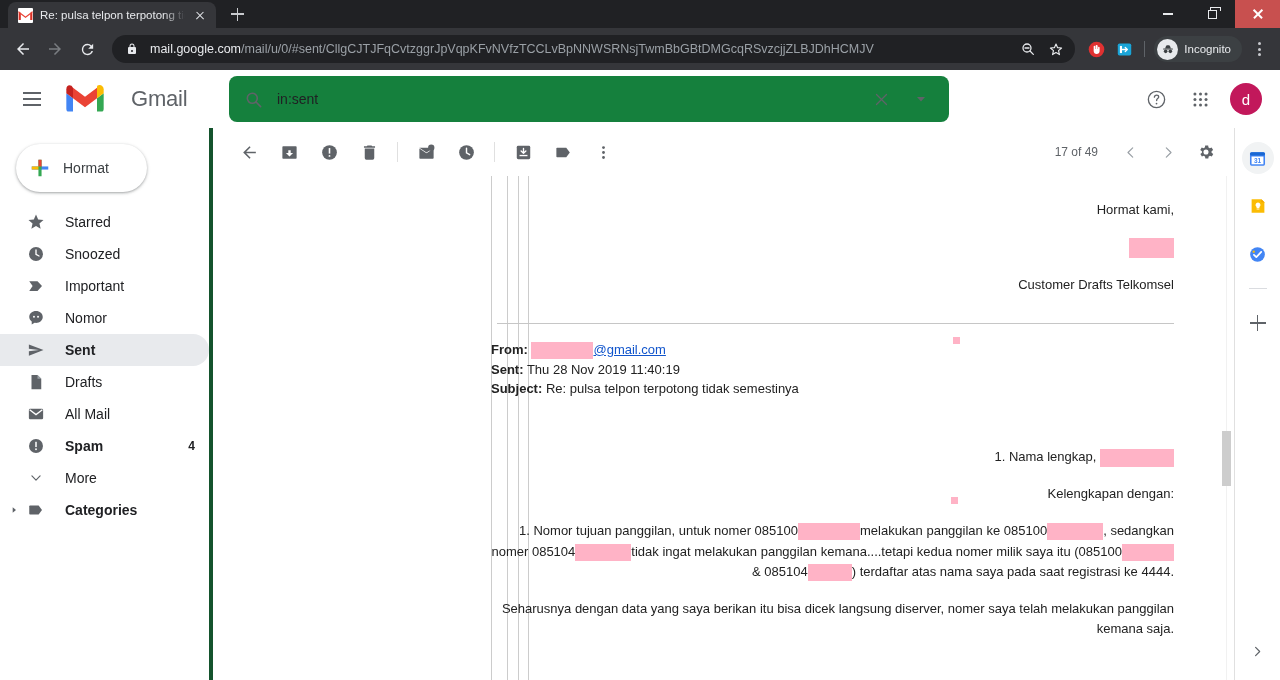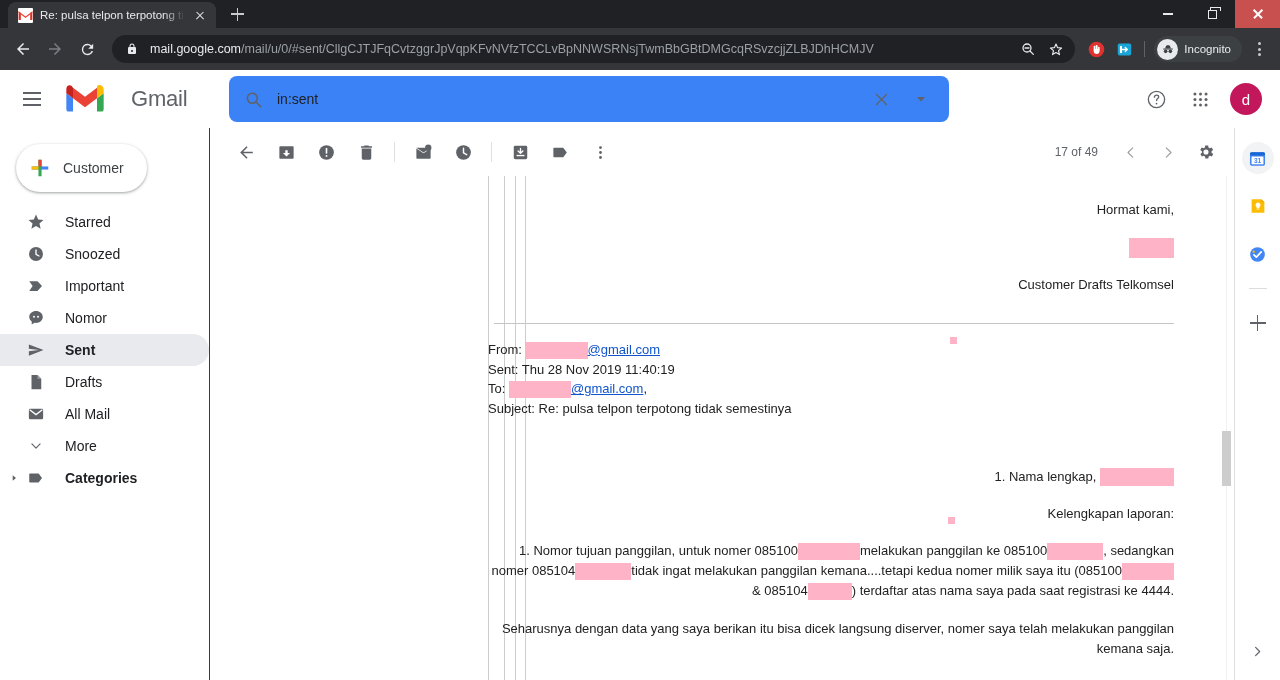--- a/index.html
+++ b/index.html
@@ -93,21 +93,21 @@
 
   
   .gmail { flex: 1; background: #fff; display: flex; flex-direction: column; min-height: 0; }
 
   .gheader { height: 58px; flex: 0 0 58px; display: flex; align-items: center; padding: 0 8px 0 0; }
   .hamburger { width: 48px; height: 48px; margin-left: 8px; display:flex; flex-direction:column; align-items:center; justify-content:center; gap:4px; cursor:pointer; flex:0 0 48px; border-radius:50%; }
   .hamburger i { width: 18px; height: 2px; background: #5f6368; display:block; }
   .glogo { display: flex; align-items: center; gap: 26px; margin-left: 9px; width: 154px; flex: 0 0 auto; }
   .glogo-text { font-size: 22px; color: #5f6368; letter-spacing: -0.2px; }
   .gsearch {
-    flex: 1; max-width: 720px; height: 46px; background: #3b82f6; border-radius: 8px;
+    flex: 1; max-width: 720px; height: 46px; background: #15803d; border-radius: 8px;
     display: flex; align-items: center; padding: 0 8px 0 0; margin-left: 10px;
   }
   .gs-icon { width: 48px; height: 46px; display:flex; align-items:center; justify-content:center; flex:0 0 48px; cursor:pointer; }
   .gs-input { flex: 1; font-size: 14px; color: #202124; background: transparent; border: none; outline: none; font-family: inherit; }
   .gs-btn { width: 40px; height: 40px; display:flex; align-items:center; justify-content:center; cursor:pointer; border-radius:50%; flex:0 0 40px; }
   .gheader-right { margin-left: auto; display: flex; align-items: center; gap: 4px; padding-right: 10px; }
   .gh-ic { width: 40px; height: 40px; display:flex; align-items:center; justify-content:center; border-radius:50%; cursor:pointer; }
   .avatar {
     width: 32px; height: 32px; border-radius: 50%; display:flex; align-items:center; justify-content:center;
     color: #fff; font-size: 15px; margin-left: 6px; cursor: pointer; flex: 0 0 32px;
@@ -130,40 +130,40 @@
     cursor: pointer; position: relative;
   }
   .navitem.active { background: #e8eaed; }
   .navitem .ni-label { font-size: 14px; color: #202124; flex: 1; white-space: nowrap; }
   .navitem.bold .ni-label, .navitem.bold .ni-count { font-weight: bold; }
   .ni-count { font-size: 12px; color: #202124; }
   .ni-icon { width: 20px; height: 20px; flex: 0 0 20px; display:flex; align-items:center; justify-content:center; }
   .ni-expand { position: absolute; left: 9px; top: 50%; transform: translateY(-50%); width: 10px; height: 10px; display:flex; align-items:center; justify-content:center; }
 
   
-  .mainpane { flex: 1; display: flex; flex-direction: column; min-width: 0; border-left: 1px solid #14532d; }
+  .mainpane { flex: 1; display: flex; flex-direction: column; min-width: 0; border-left: 4px solid #14532d; }
   .mtoolbar { height: 48px; flex: 0 0 48px; display: flex; align-items: center; padding-left: 16px; gap: 0; }
   .tb-btn { width: 40px; height: 40px; border-radius: 50%; display:flex; align-items:center; justify-content:center; cursor:pointer; flex:0 0 40px; }
   .tb-divider { width: 1px; height: 20px; background: #e0e0e0; margin: 0 8px; flex: 0 0 1px; }
   .mtoolbar-right { margin-left: auto; display: flex; align-items: center; padding-right: 10px; gap: 2px; }
   .pagecount { font-size: 12px; color: #5f6368; margin-right: 12px; white-space: nowrap; }
   .page-arrow { width: 36px; height: 36px; display:flex; align-items:center; justify-content:center; border-radius:50%; cursor:pointer; }
 
   .msgscroll { flex: 1; position: relative; overflow: hidden; background: #fff; }
   .msgcontent { position: absolute; inset: 0; padding-left: 278px; }
 
   .quoteline { position: absolute; top: 0; bottom: 0; width: 1px; background: #ccc; }
 
   .mailtext { font-size: 13px; color: #222; line-height: 1.55; padding-top: 24px; padding-right: 60px; }
   .mailtext p { margin: 0 0 17px 0; text-align: right; }
   .redact { display: inline-block; background: #fbb; vertical-align: middle; height: 17px; background-color: #ffb3c6; }
   .hr-sep { height: 1px; background: #c6c6c6; margin: 28px 0 16px 6px; max-width: 874px; }
   .pinkdot { width: 7px; height: 7px; background: #ffb3c6; display: block; position: absolute; }
   .qhead { font-size: 13px; color: #222; line-height: 1.52; margin-bottom: 20px; }
-  .qhead b { font-weight: normal; }
+  .qhead b { font-weight: bold; }
   .qlink { color: #1155cc; text-decoration: underline; }
 
   
   .rail {
     width: 46px; flex: 0 0 46px; border-left: 1px solid #e0e0e0; background: #fff;
     display: flex; flex-direction: column; align-items: center; padding-top: 14px; gap: 16px;
     position: relative;
   }
   .rail-ic { width: 32px; height: 32px; border-radius: 50%; display:flex; align-items:center; justify-content:center; cursor:pointer; }
   .rail-ic.sel { background: #f1f3f4; }
@@ -354,21 +354,21 @@
 
       <div class="sidebar">
         <div class="compose">
           <svg width="22" height="22" viewBox="0 0 24 24">
             <rect x="10.3" y="3" width="3.4" height="18" fill="#34a853"></rect>
             <rect x="3" y="10.3" width="18" height="3.4" fill="#4285f4"></rect>
             <rect x="10.3" y="3" width="3.4" height="8.2" fill="#ea4335"></rect>
             <rect x="3" y="10.3" width="8.2" height="3.4" fill="#fbbc04"></rect>
             <rect x="10.3" y="10.3" width="3.4" height="3.4" fill="#34a853"></rect>
           </svg>
-          <span class="compose-label">Customer</span>
+          <span class="compose-label">Hormat</span>
         </div>
 
         <div id="navlist">
             <div class="navitem">
               <span class="ni-icon">
                 <svg width="18" height="18" viewBox="0 0 24 24">
                   <path d="M12 17.3l-6.2 3.7 1.6-7L2 9.2l7.1-.6L12 2l2.9 6.6 7.1.6-5.4 4.8 1.6 7z" fill="#5f6368"></path>
                 </svg>
               </span>
               <span class="ni-label">Starred</span>
@@ -418,20 +418,31 @@
               <span class="ni-label">Drafts</span>
             </div>
             <div class="navitem">
               <span class="ni-icon">
                 <svg width="18" height="18" viewBox="0 0 24 24">
                   <rect x="2.5" y="5" width="19" height="14" rx="1.6" fill="#5f6368"></rect>
                   <path d="M3.5 6.2L12 12.8l8.5-6.6" stroke="#fff" stroke-width="1.7" fill="none"></path>
                 </svg>
               </span>
               <span class="ni-label">All Mail</span>
+            </div>
+            <div class="navitem bold">
+              <span class="ni-icon">
+                <svg width="18" height="18" viewBox="0 0 24 24">
+                  <circle cx="12" cy="12" r="9.3" fill="#5f6368"></circle>
+                  <rect x="11" y="6.4" width="2" height="7" fill="#fff"></rect>
+                  <circle cx="12" cy="16.3" r="1.2" fill="#fff"></circle>
+                </svg>
+              </span>
+              <span class="ni-label">Spam</span>
+              <span class="ni-count">4</span>
             </div>
             <div class="navitem">
               <span class="ni-icon">
                 <svg width="14" height="14" viewBox="0 0 24 24">
                   <path d="M5 8.5l7 7 7-7" stroke="#5f6368" stroke-width="2" fill="none" stroke-linecap="round" stroke-linejoin="round"></path>
                 </svg>
               </span>
               <span class="ni-label">More</span>
             </div>
             <div class="navitem bold">
@@ -552,36 +563,32 @@
               <div class="qhead">
                 <div>
                   <b>From:</b>
                   <span class="redact" style="width:62px"></span><a class="qlink" href="#">@gmail.com</a>
                 </div>
                 <div>
                   <b>Sent:</b>
                   <span>Thu 28 Nov 2019 11:40:19</span>
                 </div>
                 <div>
-                  <b>To:</b>
-                  <span class="redact" style="width:62px"></span><a class="qlink" href="#">@gmail.com</a><span>,</span>
-                </div>
-                <div>
                   <b>Subject:</b>
                   <span>Re: pulsa telpon terpotong tidak semestinya</span>
                 </div>
               </div>
 
               <div style="height:28px"></div>
 
               <p>
                 <span>1. Nama lengkap,</span>
                 <span class="redact" style="width:74px;height:18px"></span>
               </p>
-              <p>Kelengkapan laporan:</p>
+              <p>Kelengkapan dengan:</p>
 
               <div style="position:relative">
                 <span class="pinkdot" style="left:460px;top:-24px"></span>
               </div>
 
               <p style="max-width:884px">
                 <span>1. Nomor tujuan panggilan, untuk nomer 085100</span><span class="redact" style="width:62px"></span><span>melakukan panggilan ke 085100</span><span class="redact" style="width:56px"></span><span>, sedangkan nomer 085104</span><span class="redact" style="width:56px"></span><span>tidak ingat melakukan panggilan kemana....tetapi kedua nomer milik saya itu  (085100</span><span class="redact" style="width:52px"></span><span>&amp; 085104</span><span class="redact" style="width:44px"></span><span>) terdaftar atas nama saya pada saat registrasi ke 4444.</span>
               </p>
 
               <p>Seharusnya dengan data yang saya berikan itu bisa dicek langsung diserver,  nomer saya telah melakukan panggilan kemana saja.</p>

